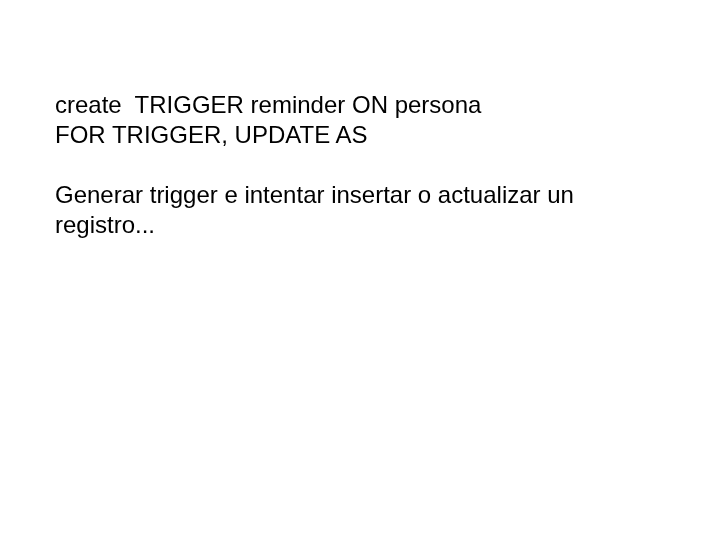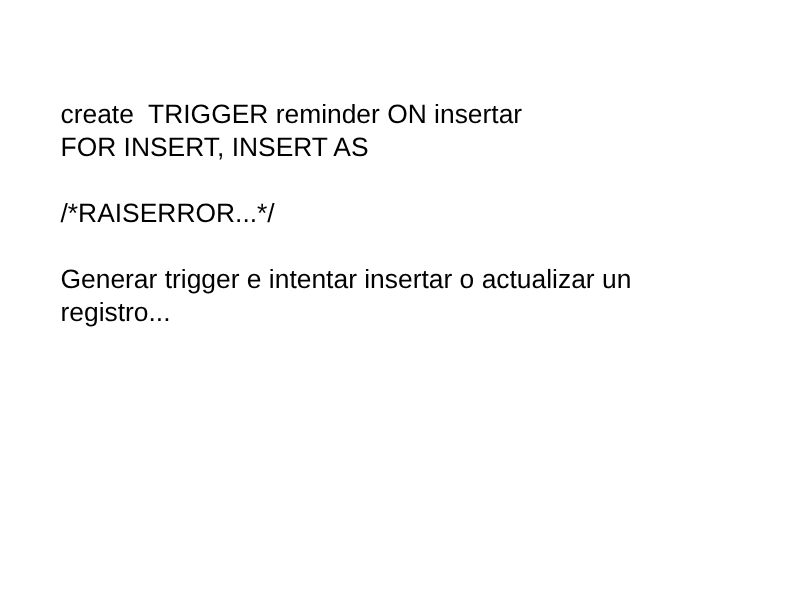--- a/index.html
+++ b/index.html
@@ -23,25 +23,22 @@
   .line {
     white-space: pre-wrap;
   }
 </style>
 </head>
 <body>
 
 <div class="slide">
 
   <div class="block">
-    <div class="line">create  TRIGGER reminder ON insertar</div>
-    <div class="line">FOR INSERT, INSERT AS</div>
+    <div class="line">create  TRIGGER reminder ON persona</div>
+    <div class="line">FOR TRIGGER, UPDATE AS</div>
   </div>
 
-  <div class="block">
-    <div class="line">/*RAISERROR...*/</div>
-  </div>
 
   <div class="block">
     <div class="line">Generar trigger e intentar insertar o actualizar un registro...</div>
   </div>
 
 </div>
 
 </body></html>

